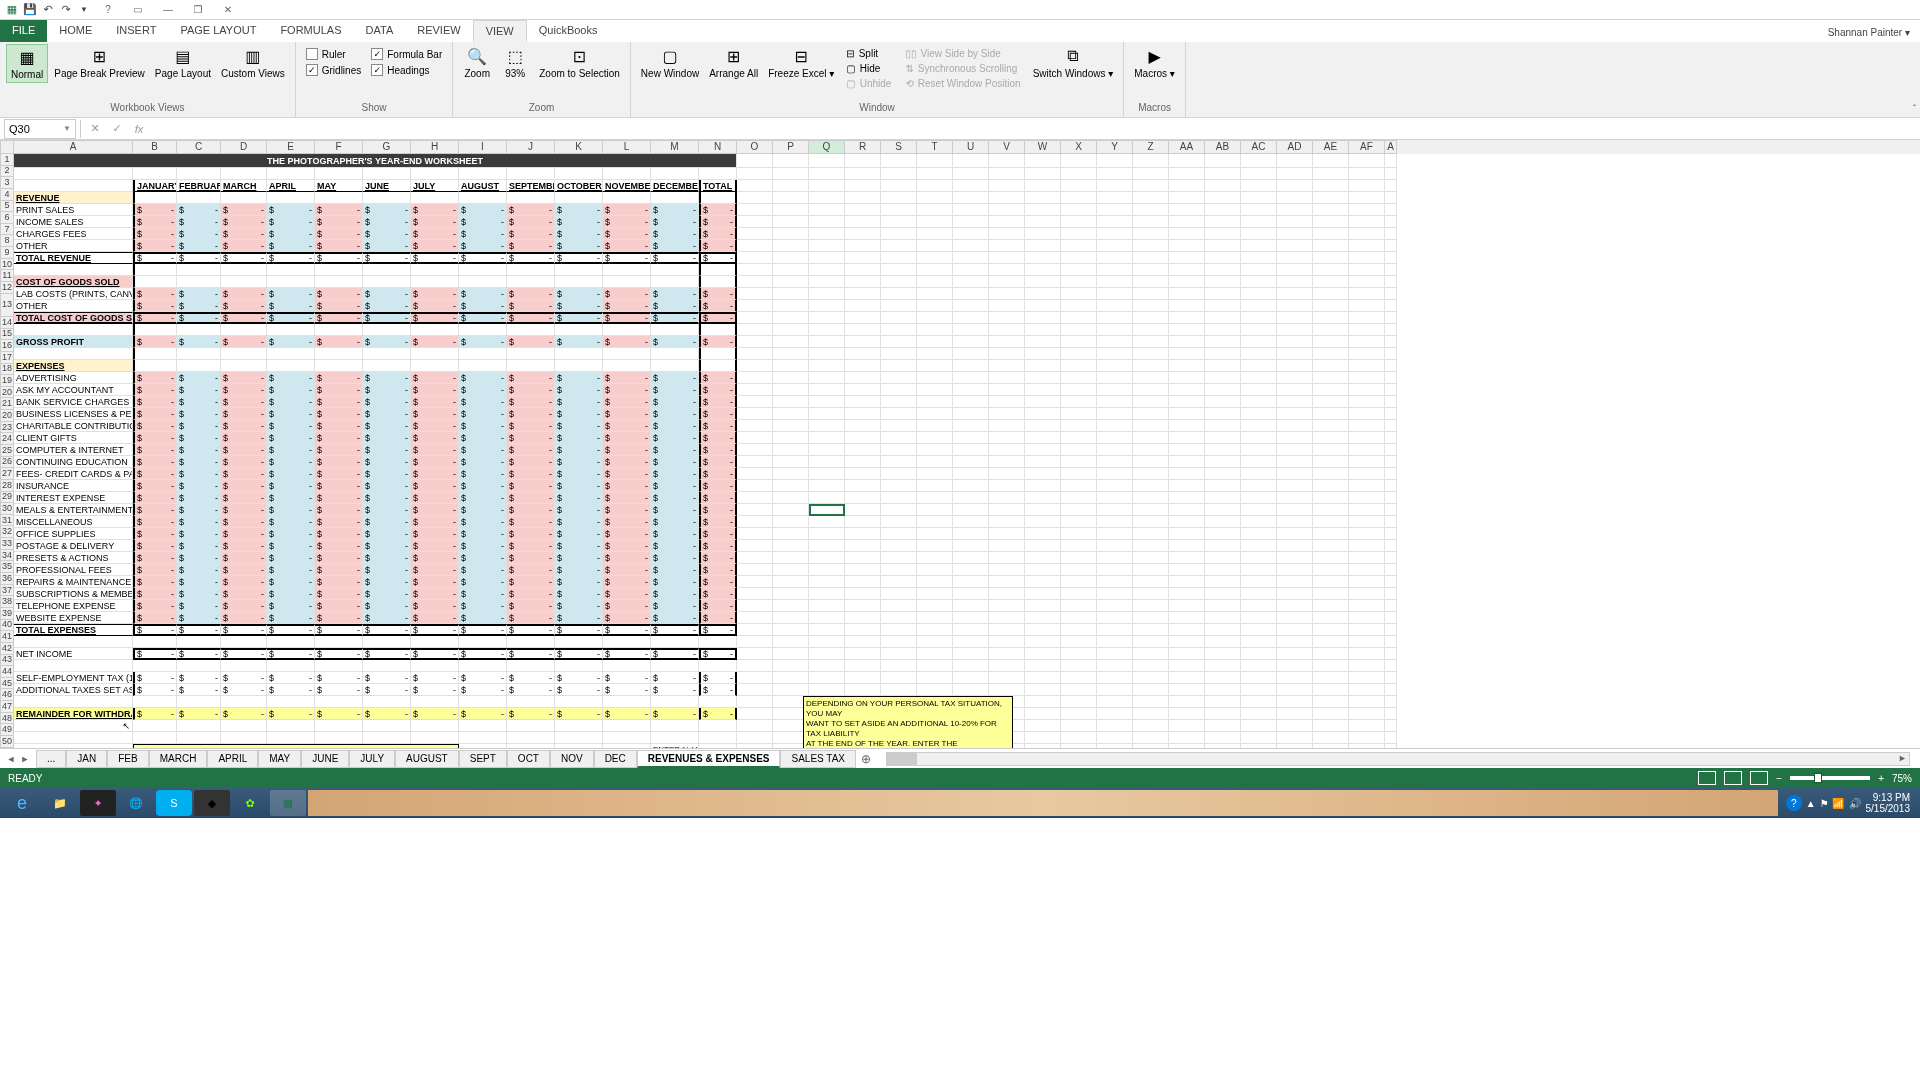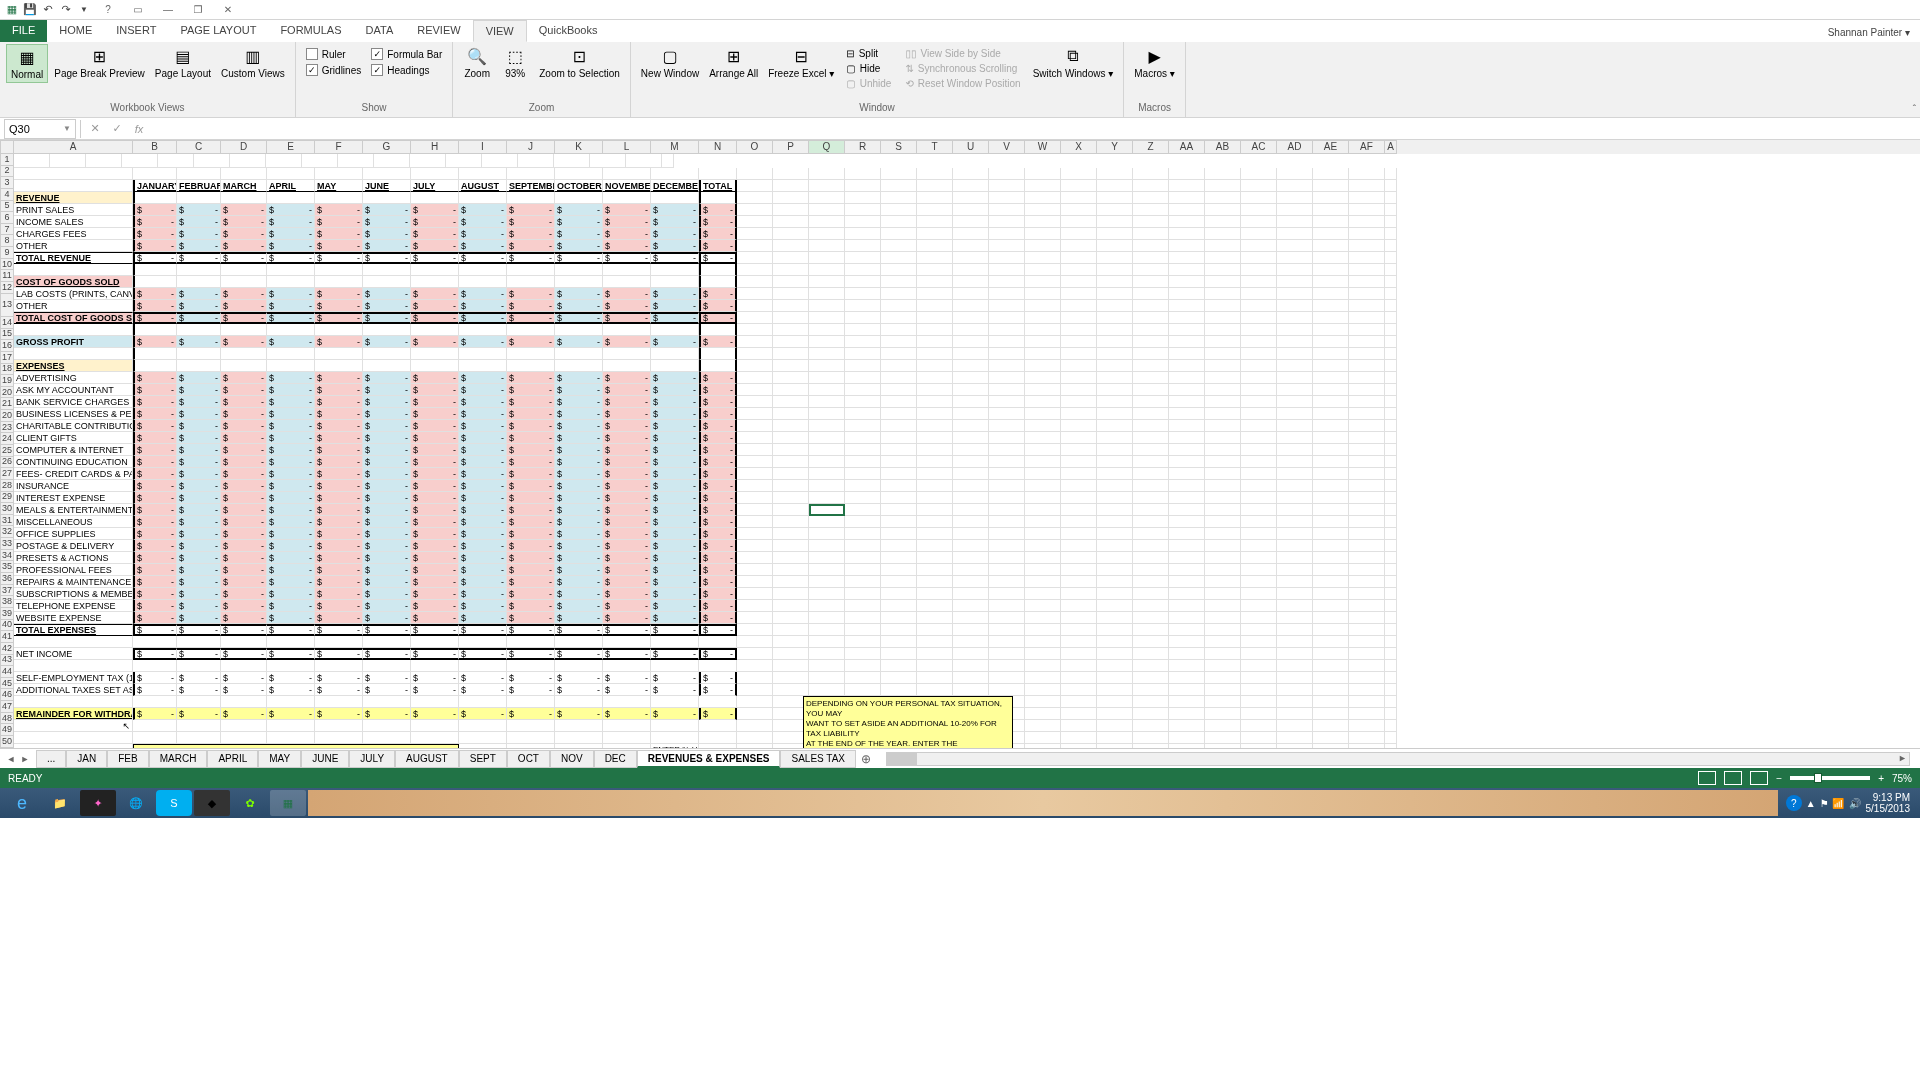--- a/index.html
+++ b/index.html
@@ -339,20 +339,21 @@
         <div class="row-h" style="height: 12px;">44</div>
         <div class="row-h" style="height: 12px;">45</div>
         <div class="row-h" style="height: 12px;">46</div>
         <div class="row-h" style="height: 12px;">47</div>
         <div class="row-h" style="height: 12px;">48</div>
         <div class="row-h" style="height: 12px;">49</div>
         <div class="row-h" style="height: 12px;">50</div>
       </div>
     <div class="cells" id="cells">
         <div class="cell-row">
+          <div class="cell title-row" style="width:723px;height:14px">THE PHOTOGRAPHER'S YEAR-END WORKSHEET</div>
           <div class="cell" style="width:36px;height:14px"></div>
           <div class="cell" style="width:36px;height:14px"></div>
           <div class="cell" style="width:36px;height:14px"></div>
           <div class="cell" style="width:36px;height:14px"></div>
           <div class="cell" style="width:36px;height:14px"></div>
           <div class="cell" style="width:36px;height:14px"></div>
           <div class="cell" style="width:36px;height:14px"></div>
           <div class="cell" style="width:36px;height:14px"></div>
           <div class="cell" style="width:36px;height:14px"></div>
           <div class="cell" style="width:36px;height:14px"></div>

